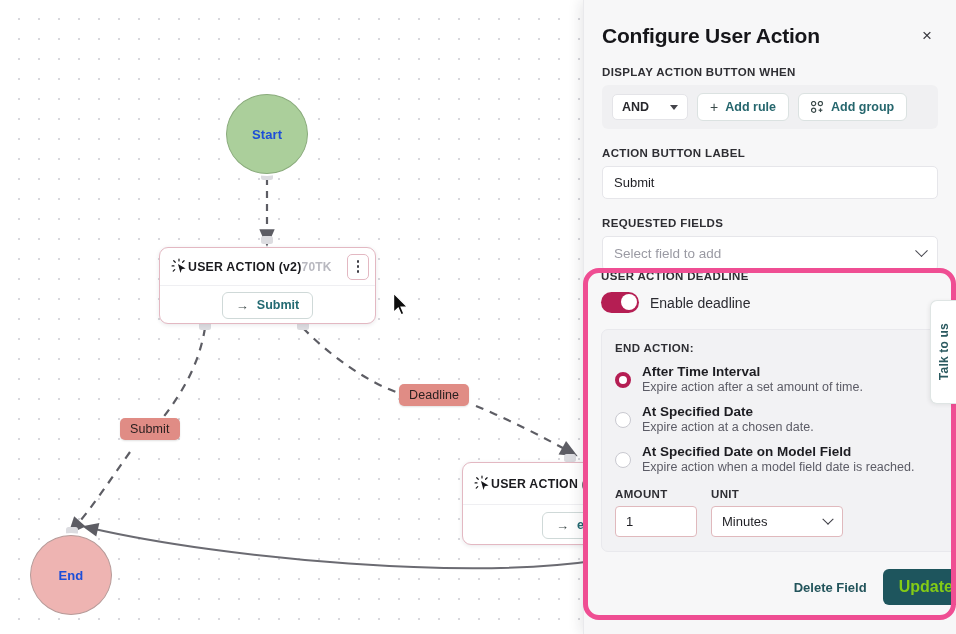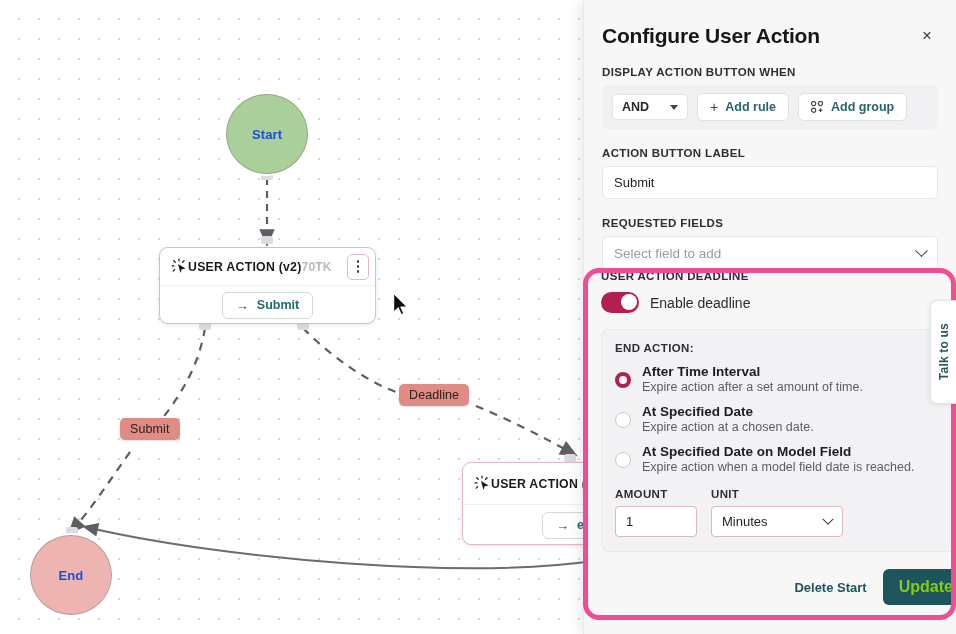--- a/index.html
+++ b/index.html
@@ -396,21 +396,21 @@
           <span class="mini-label">UNIT</span>
           <div class="pink-input" id="unit-select">
             <span>Minutes</span>
             <span class="chev"></span>
           </div>
         </div>
       </div>
     </div>
 
     <div class="footer-row">
-      <button id="delete-step">Delete Start</button>
+      <button id="delete-step">Delete Field</button>
       <button id="update-step">Update Step</button>
     </div>
   </div>
 
   <div id="deadline-highlight"></div>
 
   <div id="talk-tab">
     <span>Talk to us</span>
   </div>
 

